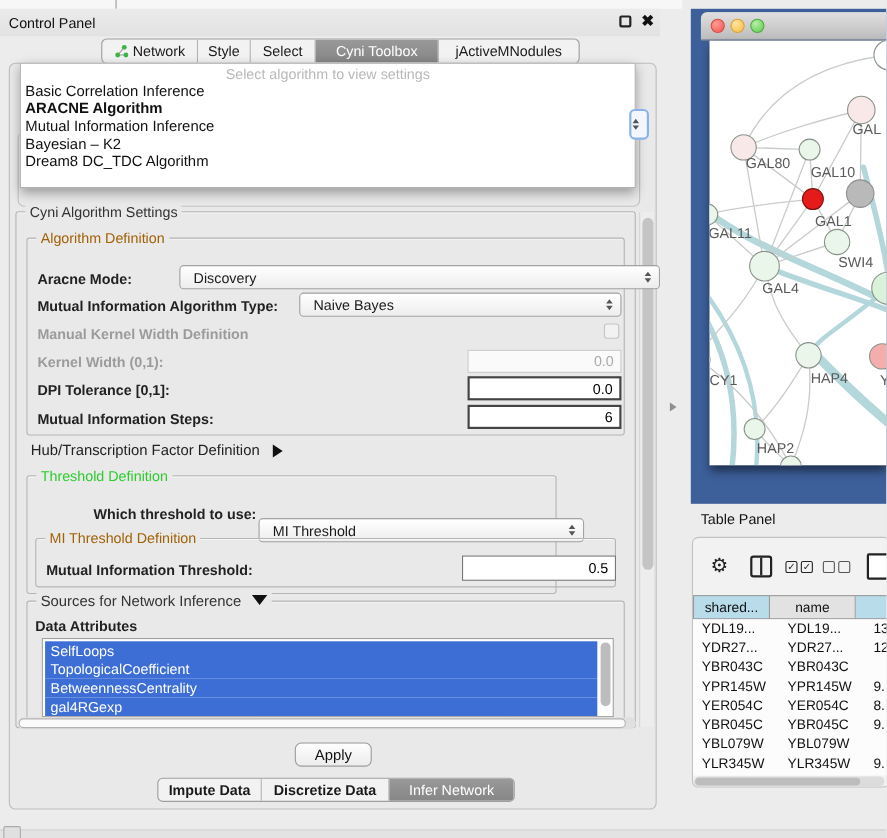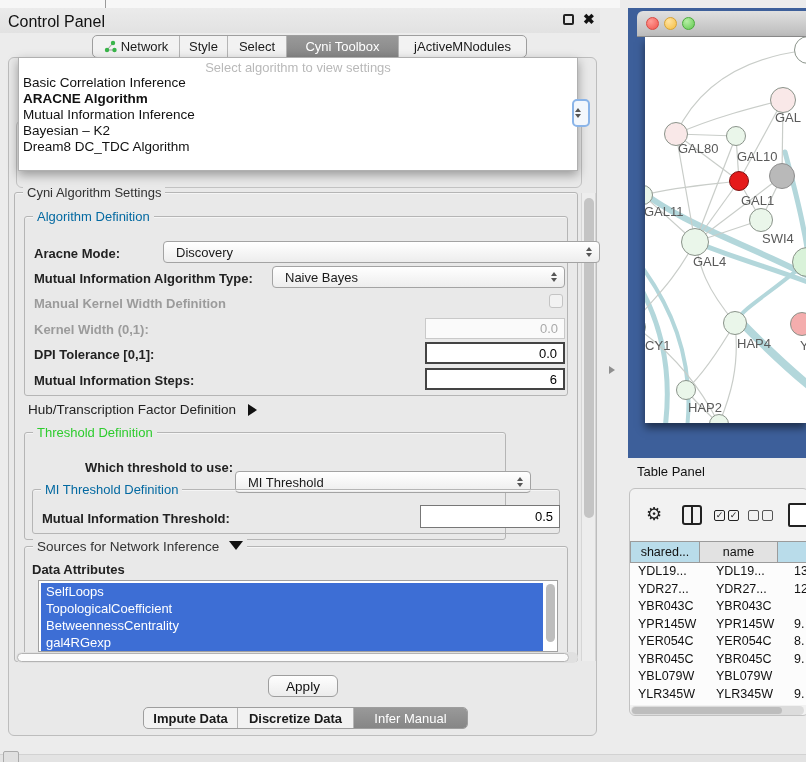--- a/index.html
+++ b/index.html
@@ -7,21 +7,21 @@
   #app { position:relative; width:806px; height:762px; background:#ececec;
          font-family:"Liberation Sans",sans-serif; overflow:hidden; color:#1a1a1a; }
   .abs { position:absolute; }
   .lbl { position:absolute; font-size:13px; font-weight:bold; color:#222; white-space:nowrap; }
   .plain { font-weight:normal; }
   .dis { color:#9b9b9b; }
   .grp { position:absolute; border:1px solid #b5b5b5; border-radius:3px;
          box-shadow: inset 0 1px 0 rgba(255,255,255,.55); }
   .grp-title { position:absolute; top:-8px; left:8px; background:#e9e9e9; padding:0 4px;
                font-size:13px; line-height:15px; white-space:nowrap; }
-  .t-blue { color:#0369a1; } .t-green { color:#2ecc2e; } .t-dark { color:#333; }
+  .t-blue { color:#a16207; } .t-green { color:#2ecc2e; } .t-dark { color:#333; }
   .combo { position:absolute; background:linear-gradient(#ffffff,#ededed);
            border:1px solid #a3a3a3; border-radius:4px; font-size:13px;
            display:flex; align-items:center; padding:0 22px 0 12px; }
   .spinner { position:absolute; right:7px; top:50%; transform:translateY(-50%);
              display:flex; flex-direction:column; gap:2px; }
   .tri-up { width:0;height:0;border-left:3.5px solid transparent;border-right:3.5px solid transparent;border-bottom:4.5px solid #555; }
   .tri-dn { width:0;height:0;border-left:3.5px solid transparent;border-right:3.5px solid transparent;border-top:4.5px solid #555; }
   .fld { position:absolute; background:#fff; border:1px solid #777; font-size:13px;
          text-align:right; padding:0 6px; font-family:"Liberation Sans",sans-serif; }
   .fld.disabled { background:#fafafa; border-color:#c9c9c9; color:#aaa; }
@@ -55,21 +55,21 @@
 </style>
 </head>
 <body>
 
 <div id="app">
 
   <div class="abs" style="left:0;top:0;width:620px;height:8px;background:#f7f7f7;"></div>
   <div class="abs" style="left:105px;top:0;width:1px;height:8px;background:#9a9a9a;"></div>
 
   <div class="abs" style="left:0;top:8px;width:600px;height:25px;background:linear-gradient(#ebebeb,#e2e2e2);">
-    <div class="abs" style="left:8px;top:5px;font-size:16px;color:#111;">Control Panel</div>
+    <div class="abs" style="left:8px;top:5px;font-size:13px;color:#111;">Control Panel</div>
     <div class="abs" style="left:563px;top:6px;width:11px;height:11px;border:2px solid #222;border-radius:2px;"></div>
     <div class="abs" style="left:583px;top:3px;font-size:14px;font-weight:bold;color:#111;">✖</div>
   </div>
 
   <div class="abs" style="left:8px;top:57px;width:589px;height:679px;background:#e9e9e9;border:1px solid #bdbdbd;border-radius:6px;"></div>
 
   <div class="tabstrip" style="left:92px;top:35px;height:23px;">
     <div class="tabseg" style="width:87px;">
       <span style="margin-right:4px;display:inline-flex;">
         <svg width="13" height="13" viewBox="0 0 13 13">
@@ -196,21 +196,21 @@
   <button style="position:absolute;left:268px;top:675px;width:70px;height:22px;font-size:13.5px;font-family:'Liberation Sans',sans-serif;background:linear-gradient(#fefefe,#ececec);border:1px solid #9e9e9e;border-radius:6px;color:#111;z-index:4;">Apply</button>
 
   <div class="tabstrip" style="left:143px;top:707px;height:22px;z-index:4;">
     <div class="tabseg" style="width:94px;font-weight:bold;">
         <span>Impute Data</span>
       </div>
     <div class="tabseg" style="width:116px;font-weight:bold;">
         <span>Discretize Data</span>
       </div>
     <div class="tabseg sel" style="width:113px;">
-        <span>Infer Manual</span>
+        <span>Infer Network</span>
       </div>
   </div>
 
   <div class="abs" style="left:609px;top:366px;width:0;height:0;border-top:4px solid transparent;border-bottom:4px solid transparent;border-left:6px solid #8f8f8f;"></div>
 
   <div class="abs" style="left:628px;top:8px;width:178px;height:450px;background:#3d5f9a;"></div>
 
   <div class="abs" style="left:637px;top:11px;width:169px;height:26px;background:linear-gradient(#e0e0e0,#bcbcbc);border-bottom:1px solid #8f8f8f;border-top-left-radius:6px;">
     <span class="light" style="left:9px;background:radial-gradient(circle at 35% 30%,#ff9d96,#f0544c);border:1px solid #d94942;"></span>
     <span class="light" style="left:27px;background:radial-gradient(circle at 35% 30%,#ffe3a0,#f5bd41);border:1px solid #d8a334;"></span>

